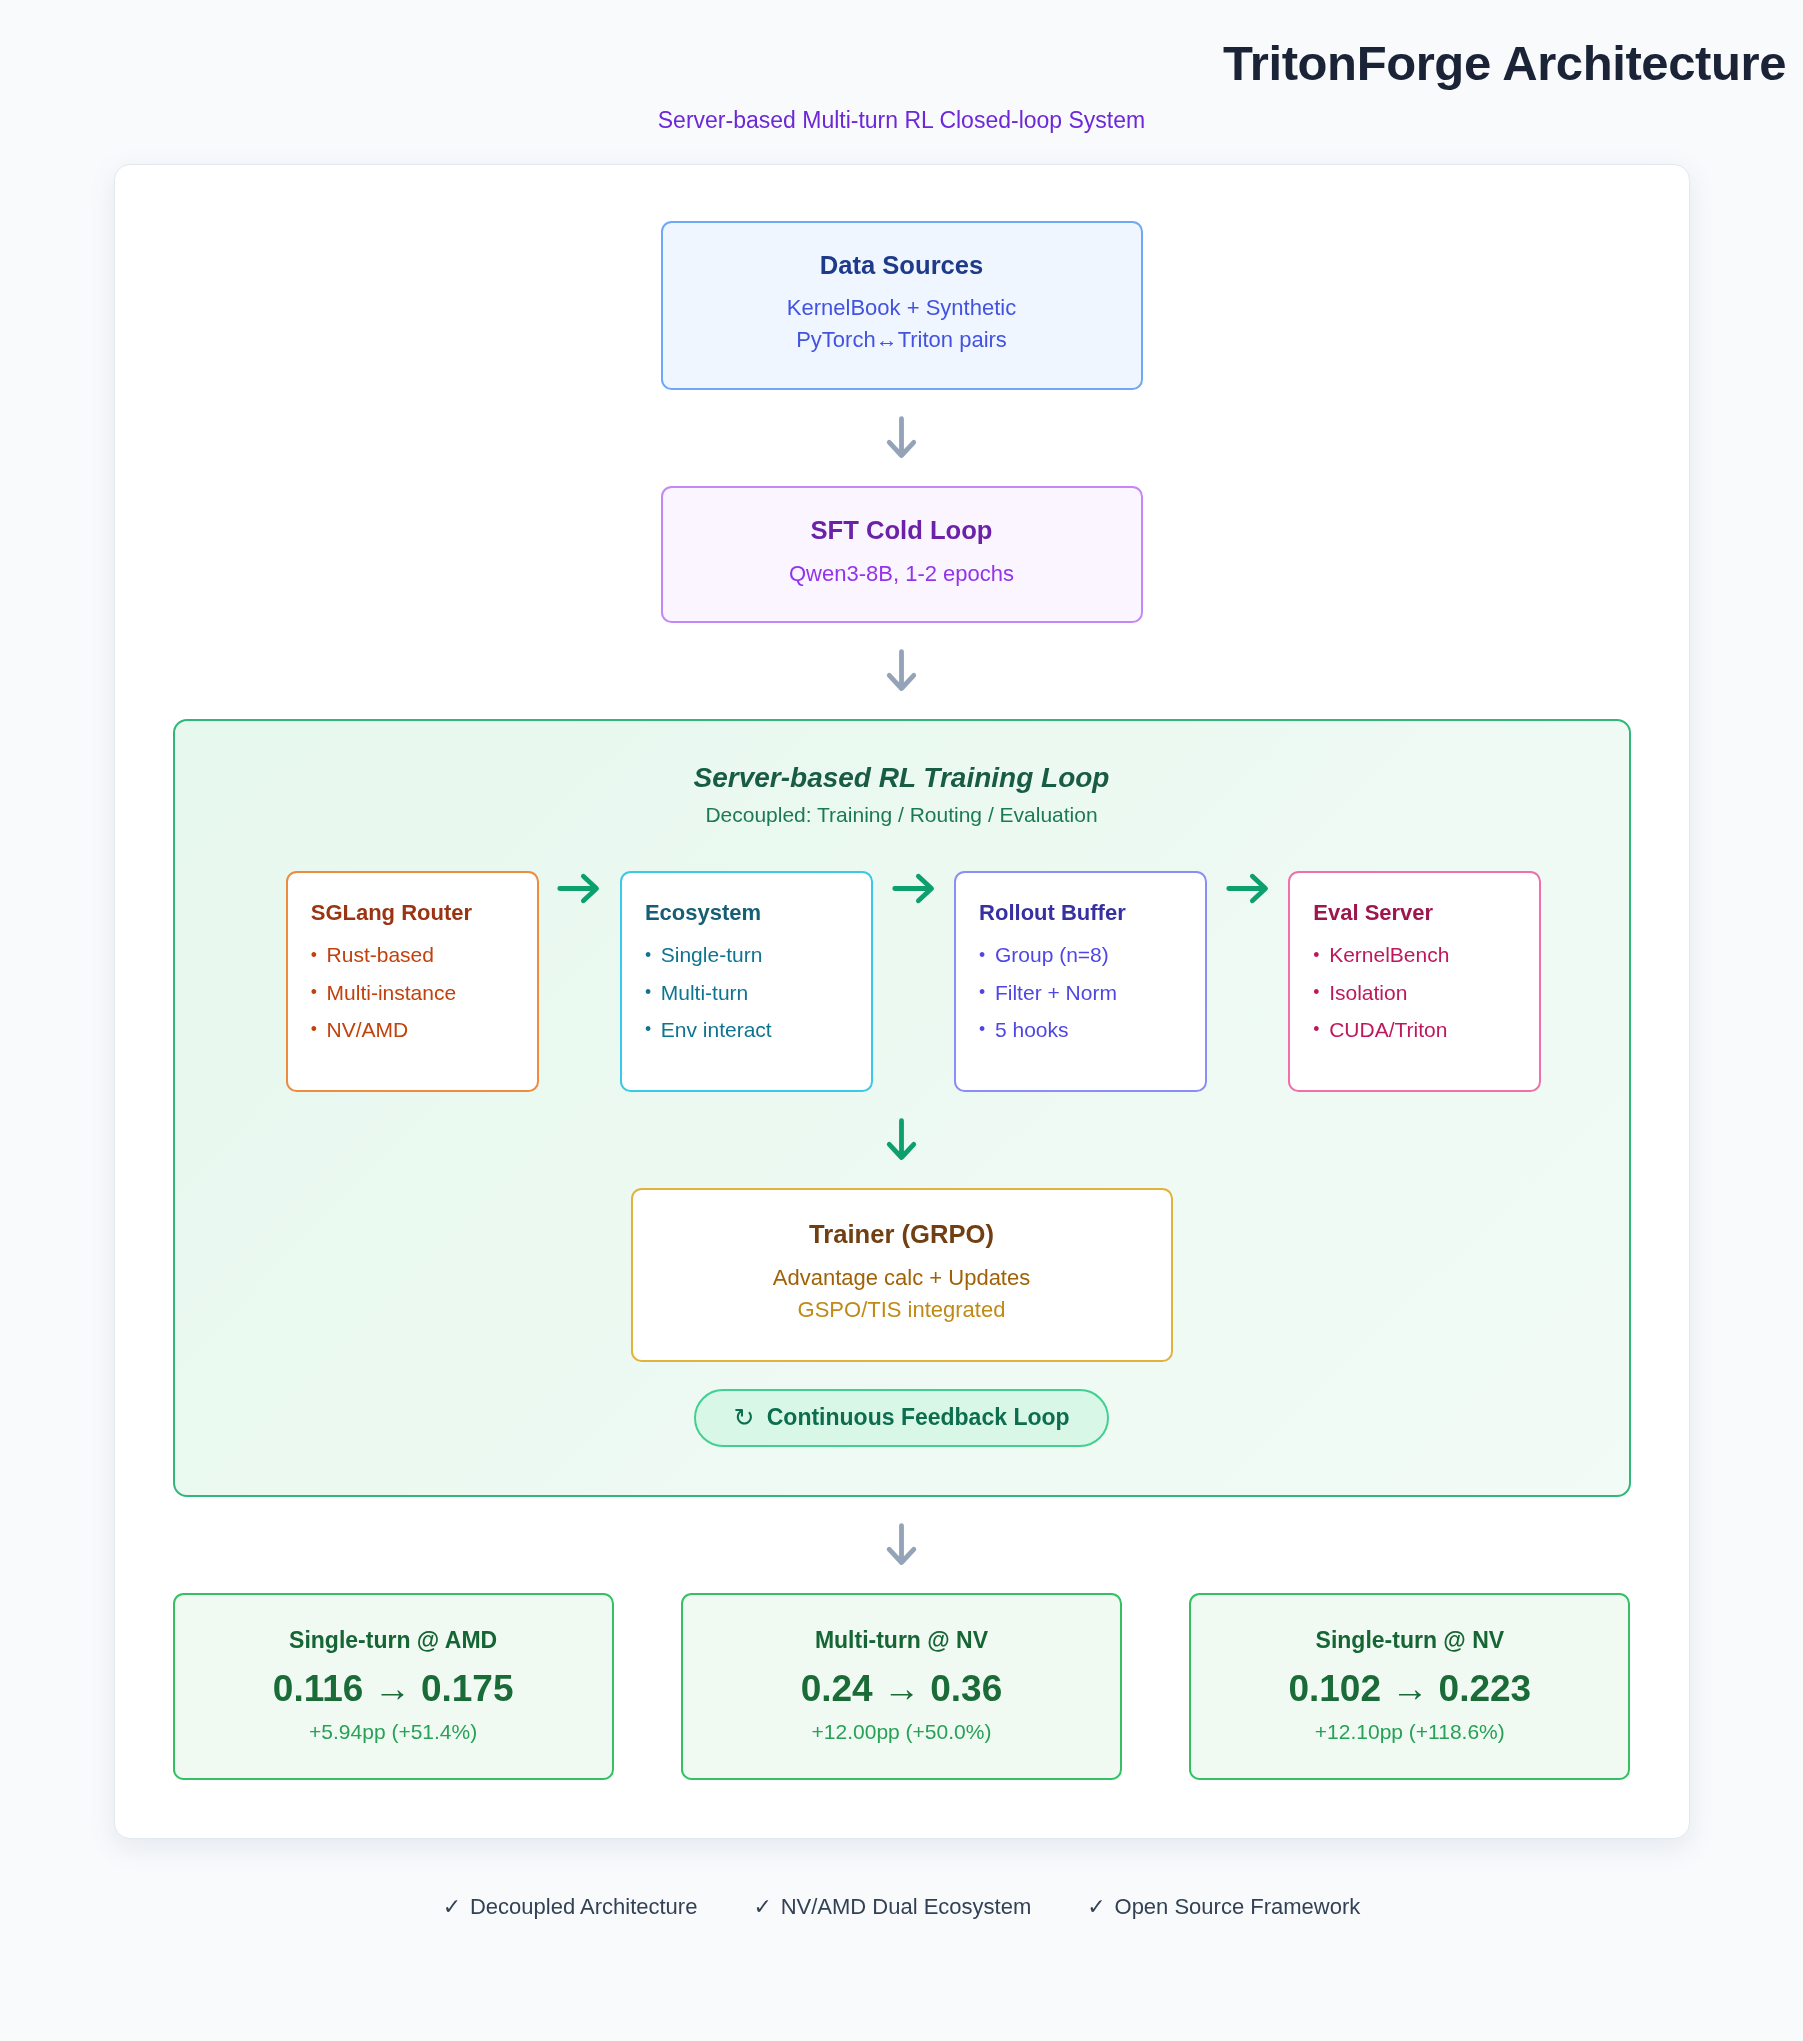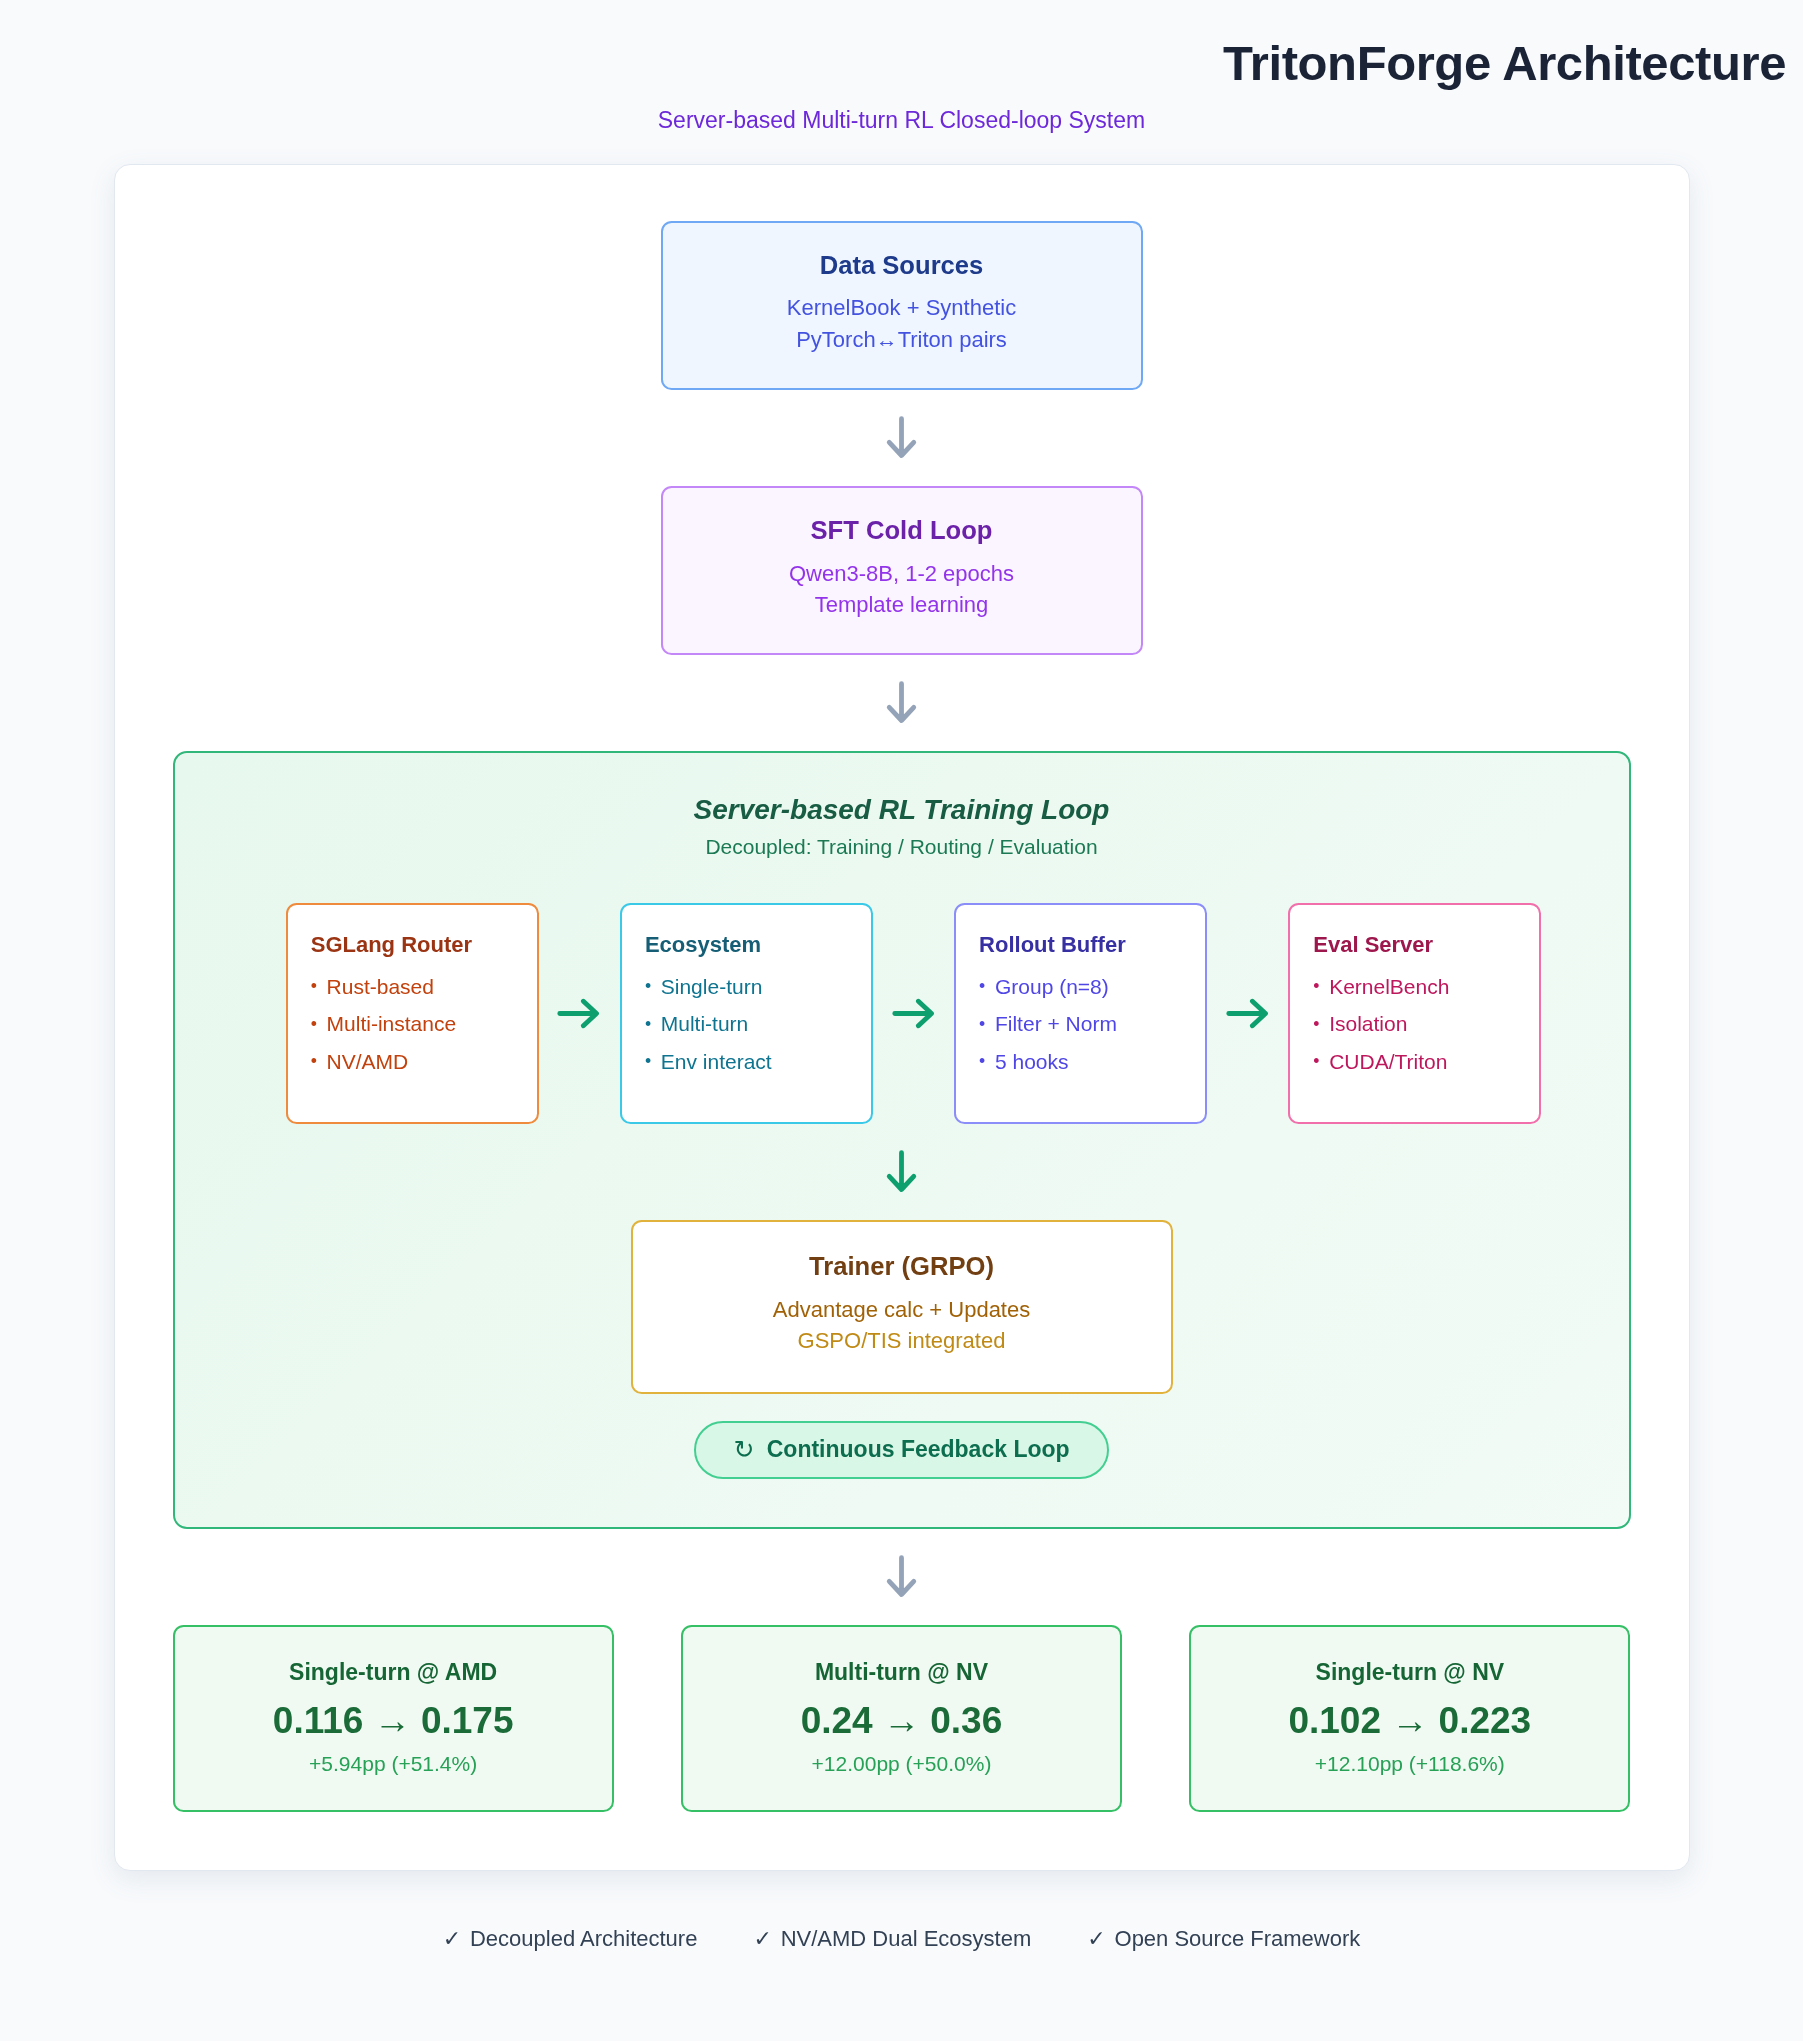--- a/index.html
+++ b/index.html
@@ -69,21 +69,21 @@
     border: 2.6px solid #32b77b;
     border-radius: 14px;
     padding: 41px 44px 48px 44px;
     display: flex;
     flex-direction: column;
     align-items: center;
   }
   .rl-title { font-size: 28px; font-weight: bold; color: #175c43; text-align: center; font-style: italic; }
   .rl-subtitle { font-size: 21px; color: #1b7a54; margin-top: 8.8px; text-align: center; }
 
-  .rl-row { display: flex; align-items: center; margin-top: 44px; margin-left: 24px; }
+  .rl-row { display: flex; margin-top: 44px; margin-left: 24px; }
   .harrow { margin: 0 17.6px; line-height: 0; }
 
   .comp {
     width: 253px;
     height: 221px;
     background: #ffffff;
     border-radius: 10.6px;
     padding: 26.5px 23px;
     text-align: left;
   }
@@ -181,21 +181,20 @@
 
       <div class="varrow">
         <svg width="35" height="46" viewBox="0 0 40 52" fill="none">
           <path d="M20 4 V45 M6 31 L20 46 L34 31" stroke="#94a3b8" stroke-width="5.5" stroke-linecap="round" stroke-linejoin="round"></path>
         </svg>
       </div>
 
       <div class="node node-sft">
         <div class="node-title">SFT Cold Loop</div>
         <div class="node-line">Qwen3-8B, 1-2 epochs</div>
-        <div class="node-line">Template learning</div>
       </div>
 
       <div class="varrow">
         <svg width="35" height="46" viewBox="0 0 40 52" fill="none">
           <path d="M20 4 V45 M6 31 L20 46 L34 31" stroke="#94a3b8" stroke-width="5.5" stroke-linecap="round" stroke-linejoin="round"></path>
         </svg>
       </div>
 
       <div class="rl">
         <div class="rl-title">Server-based RL Training Loop</div>

